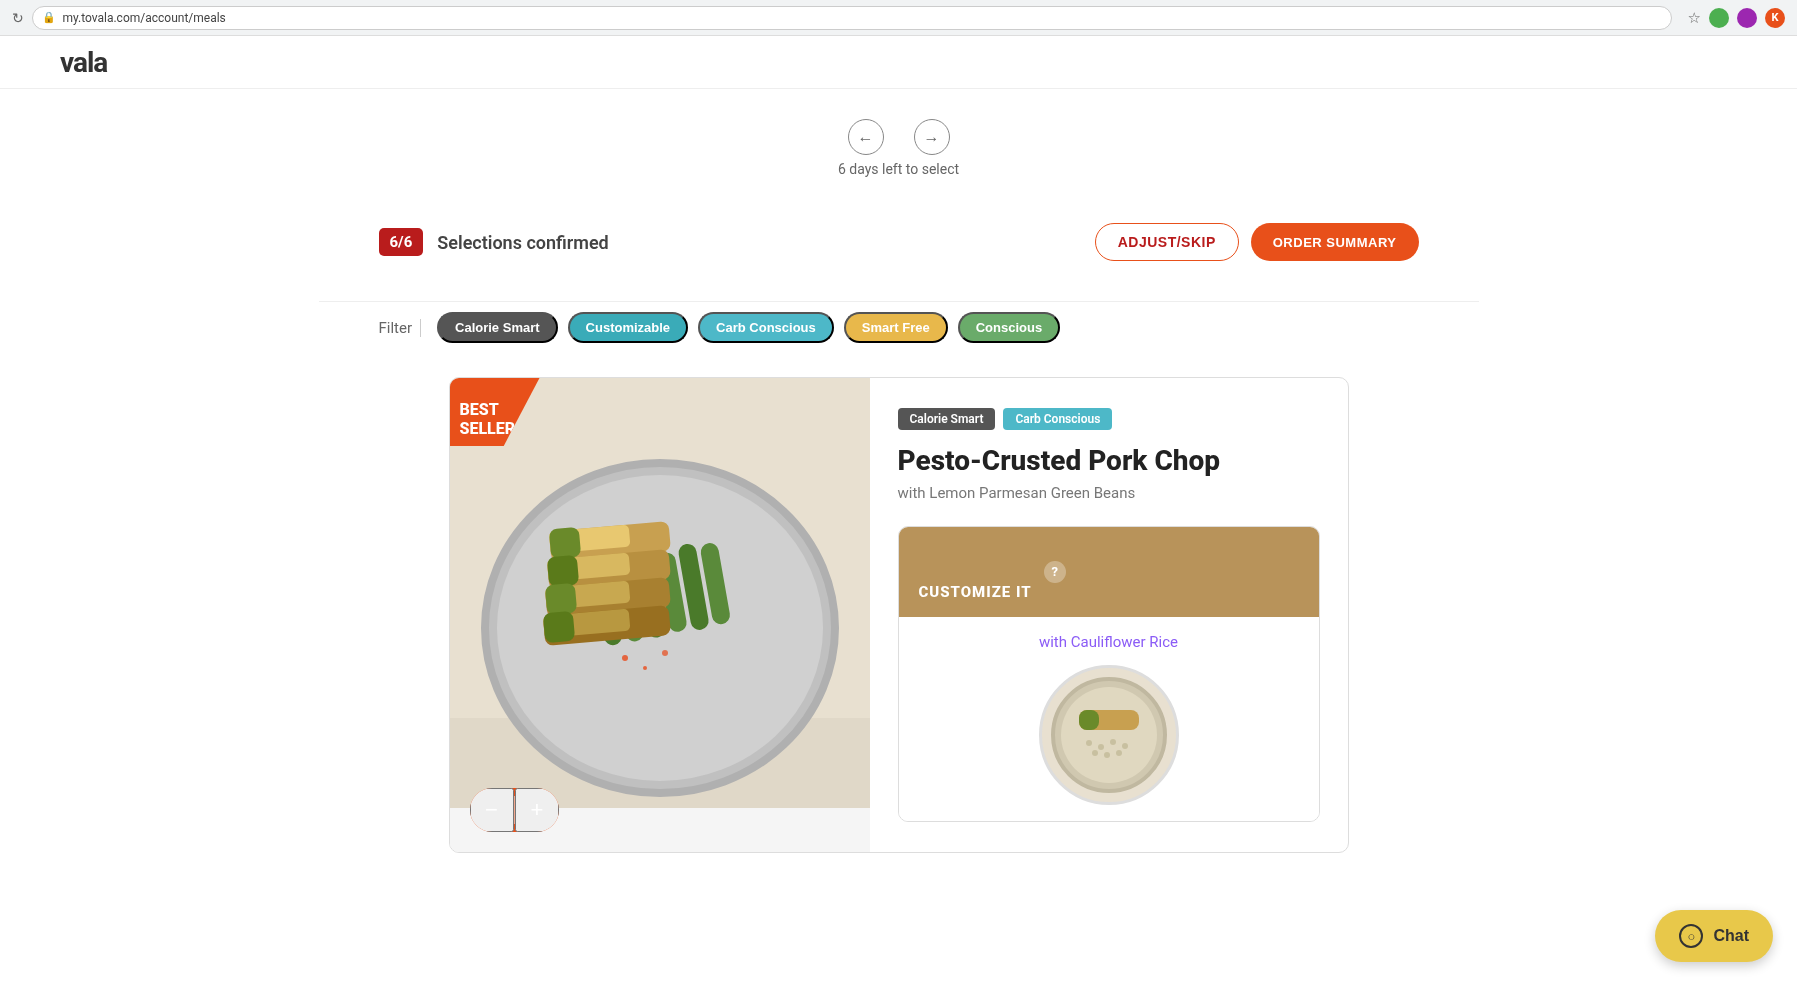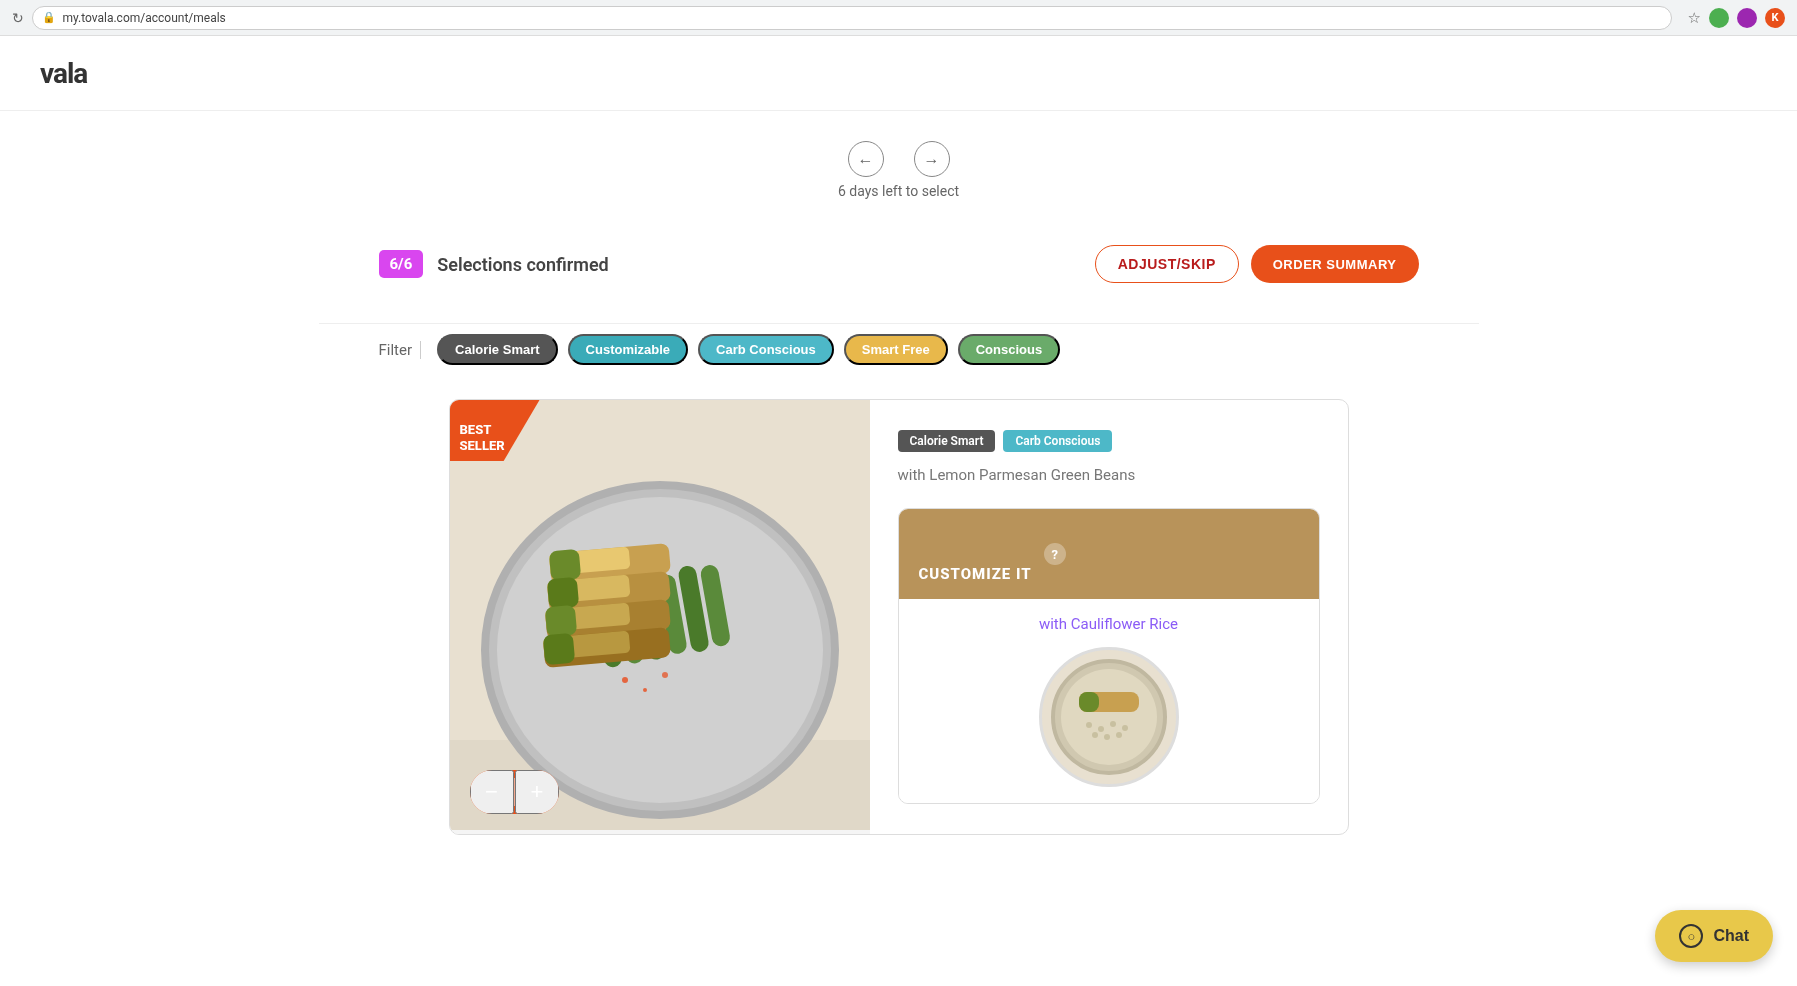--- a/index.html
+++ b/index.html
@@ -42,22 +42,22 @@
       align-items: center;
       justify-content: center;
       font-size: 11px;
       font-weight: bold;
     }
 
     
     .nav-bar {
       display: flex;
       align-items: center;
-      padding: 0 40px;
-      height: 75px;
+      padding: 0 60px;
+      height: 53px;
       border-bottom: 1px solid #eee;
       background: #fff;
     }
     .logo {
       font-size: 28px;
       font-weight: 700;
       color: #333;
       margin-right: auto;
       letter-spacing: -1px;
     }
@@ -148,21 +148,21 @@
       justify-content: space-between;
       padding: 16px 60px;
       margin-bottom: 24px;
     }
     .selection-left {
       display: flex;
       align-items: center;
       gap: 14px;
     }
     .selection-badge {
-      background: #d946ef;
+      background: #b91c1c;
       color: #fff;
       font-size: 15px;
       font-weight: 700;
       padding: 5px 11px;
       border-radius: 5px;
     }
     .selection-text {
       font-size: 18px;
       font-weight: 600;
       color: #444;
@@ -249,21 +249,21 @@
       flex-shrink: 0;
       background: #f5f5f5;
       overflow: hidden;
     }
     .best-seller-badge {
       position: absolute;
       top: 0;
       left: 0;
       background: #e8501a;
       color: #fff;
-      font-size: 13px;
+      font-size: 16px;
       font-weight: 800;
       padding: 22px 18px 8px 10px;
       text-transform: uppercase;
       line-height: 1.2;
       z-index: 10;
       clip-path: polygon(0 0, 100% 0, 60% 100%, 0 100%);
       width: 90px;
       text-align: left;
     }
     
@@ -534,20 +534,21 @@
         <div class="qty-divider"></div>
         <button class="qty-btn">+</button>
       </div>
     </div>
 
     <div class="meal-info-section">
       <div class="meal-tags">
         <span class="meal-tag tag-dark">Calorie Smart</span>
         <span class="meal-tag tag-teal">Carb Conscious</span>
       </div>
+      <h2 class="meal-name">Pesto-Crusted Pork Chop</h2>
       <p class="meal-subtitle">with Lemon Parmesan Green Beans</p>
 
       <div class="customize-section">
         <div class="customize-header">
           <span class="customize-title">CUSTOMIZE IT</span>
           <div class="customize-help">?</div>
         </div>
         <div class="customize-body">
           <p class="customize-option-label">with Cauliflower Rice</p>
           <div class="customize-image">

